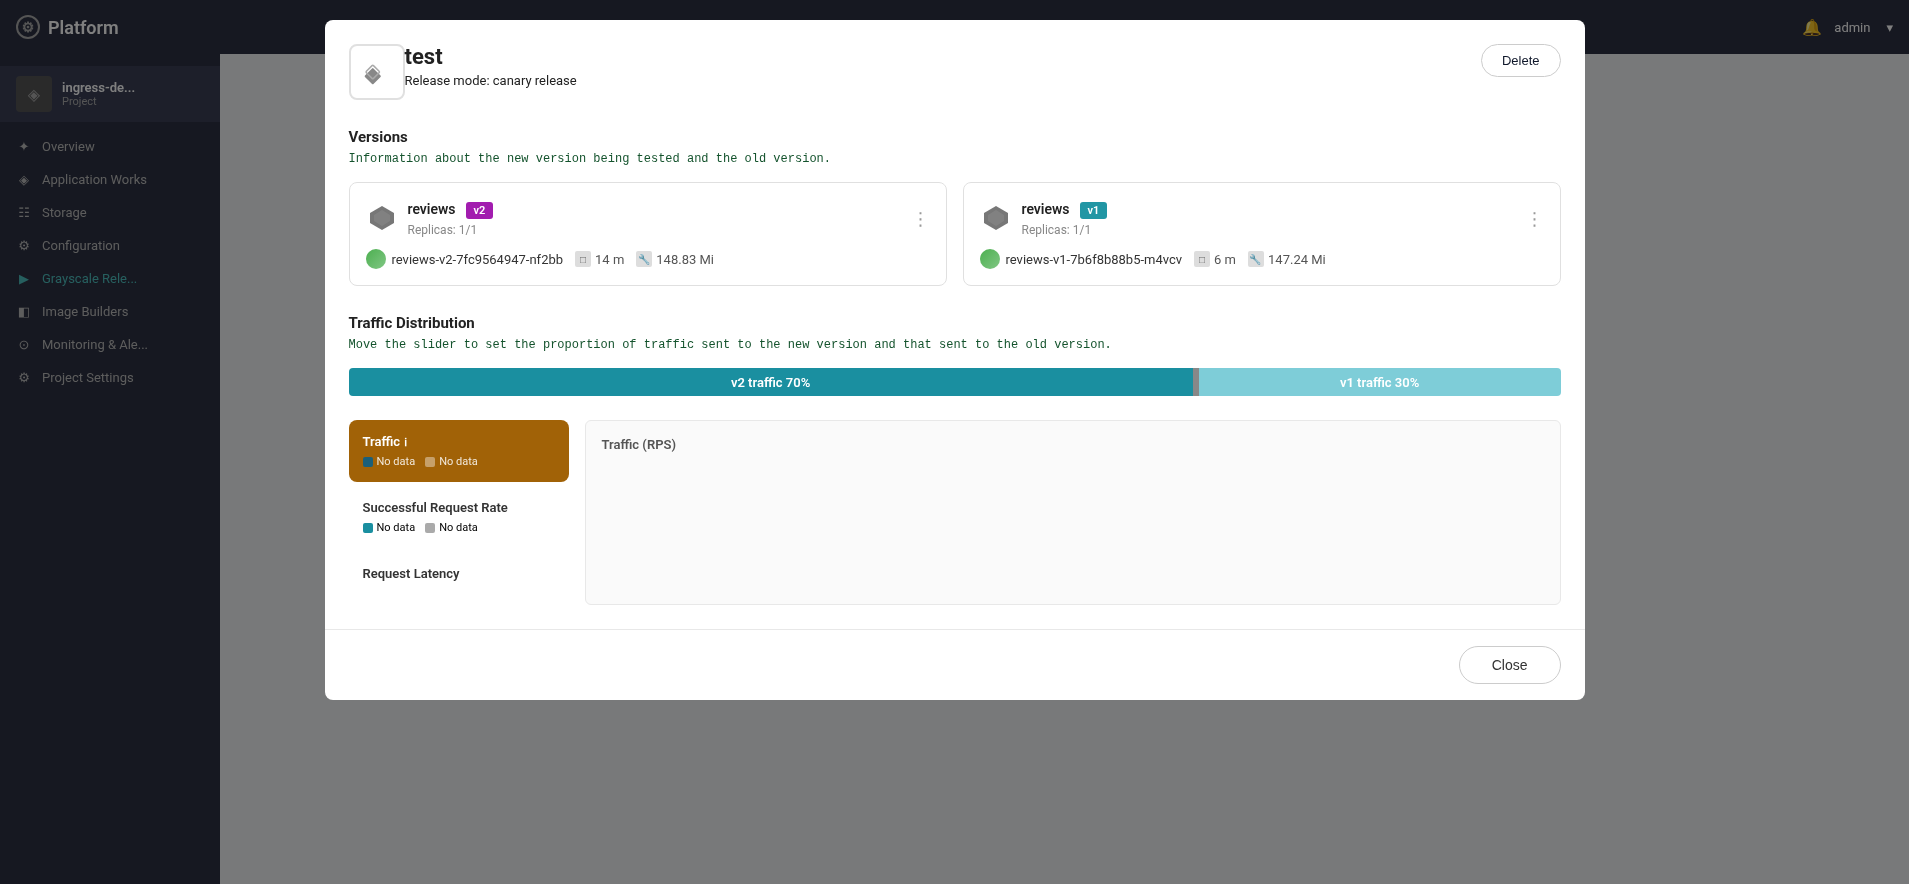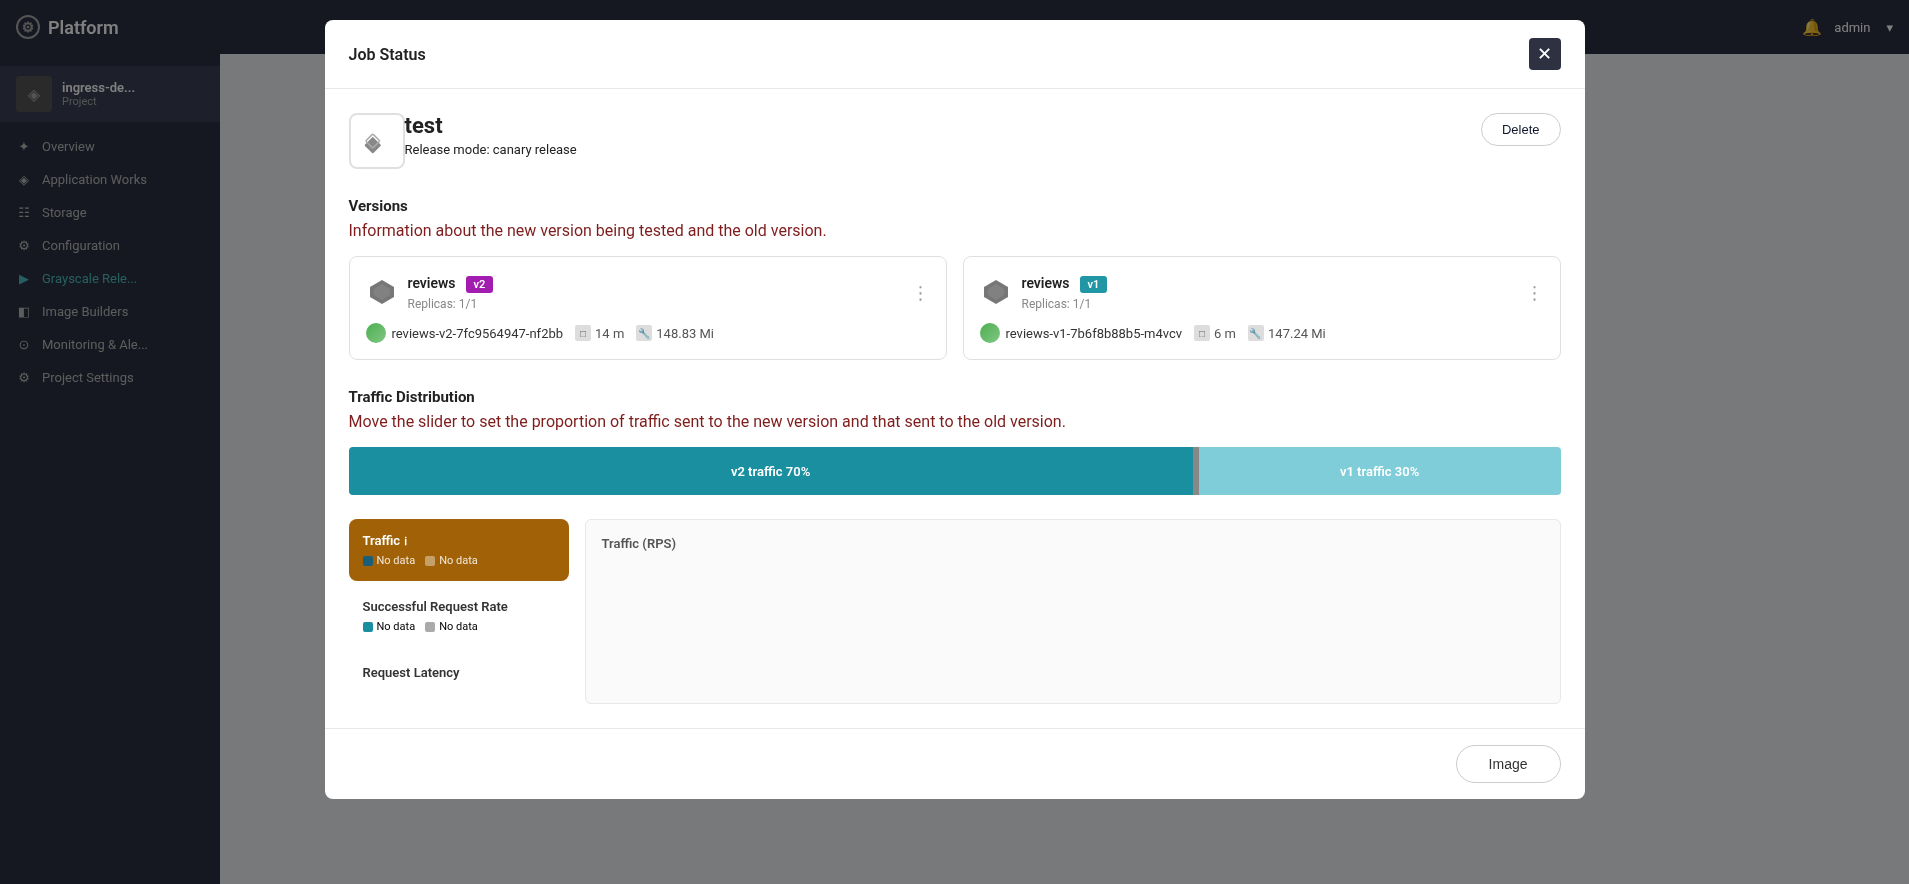--- a/index.html
+++ b/index.html
@@ -217,23 +217,24 @@
     }
 
     
     .section-title {
       font-size: 15px;
       font-weight: 700;
       color: #222;
       margin-bottom: 6px;
     }
     .section-desc {
-      font-size: 16px;
-      color: #7f1d1d;
+      font-size: 12px;
+      color: #14532d;
       margin-bottom: 16px;
+      font-family: Liberation Mono, monospace;
     }
 
     .versions-grid {
       display: grid;
       grid-template-columns: 1fr 1fr;
       gap: 16px;
       margin-bottom: 28px;
     }
     .version-card {
       border: 1px solid #e0e0e0;
@@ -319,21 +320,21 @@
       color: #666;
     }
 
     
     .traffic-dist-section {
       margin-bottom: 24px;
     }
     .traffic-bar-container {
       display: flex;
       align-items: center;
-      height: 48px;
+      height: 28px;
       border-radius: 4px;
       overflow: hidden;
       cursor: pointer;
       position: relative;
     }
     .traffic-bar-v2 {
       background: #1a8fa0;
       height: 100%;
       display: flex;
       align-items: center;
@@ -512,26 +513,20 @@
   </div>
 
   <div class="main-content"></div>
 
 </div>
 
 <div class="overlay">
 
   <div class="modal">
 
-    <div class="modal-header">
-      <span class="modal-header-title">Job Status</span>
-      <button class="modal-close-btn">
-        <span>✕</span>
-      </button>
-    </div>
 
     <div class="modal-body">
 
       <div class="job-title-row">
         <div class="job-title-left">
           <div class="job-icon">
             <svg width="28" height="28" viewBox="0 0 28 28" fill="none">
               <rect x="2" y="8" width="12" height="12" rx="1" fill="#888" transform="rotate(-45 14 14)"></rect>
               <rect x="6" y="6" width="10" height="10" rx="1" fill="none" stroke="#aaa" stroke-width="1.5" transform="rotate(-45 14 14)"></rect>
             </svg>
@@ -683,18 +678,18 @@
 
         <div class="metrics-right">
           <div class="metrics-right-title">Traffic (RPS)</div>
 
         </div>
       </div>
 
     </div>
 
     <div class="modal-footer">
-      <button class="close-btn">Image</button>
+      <button class="close-btn">Close</button>
     </div>
 
   </div>
 
 </div>
 
 </body></html>

